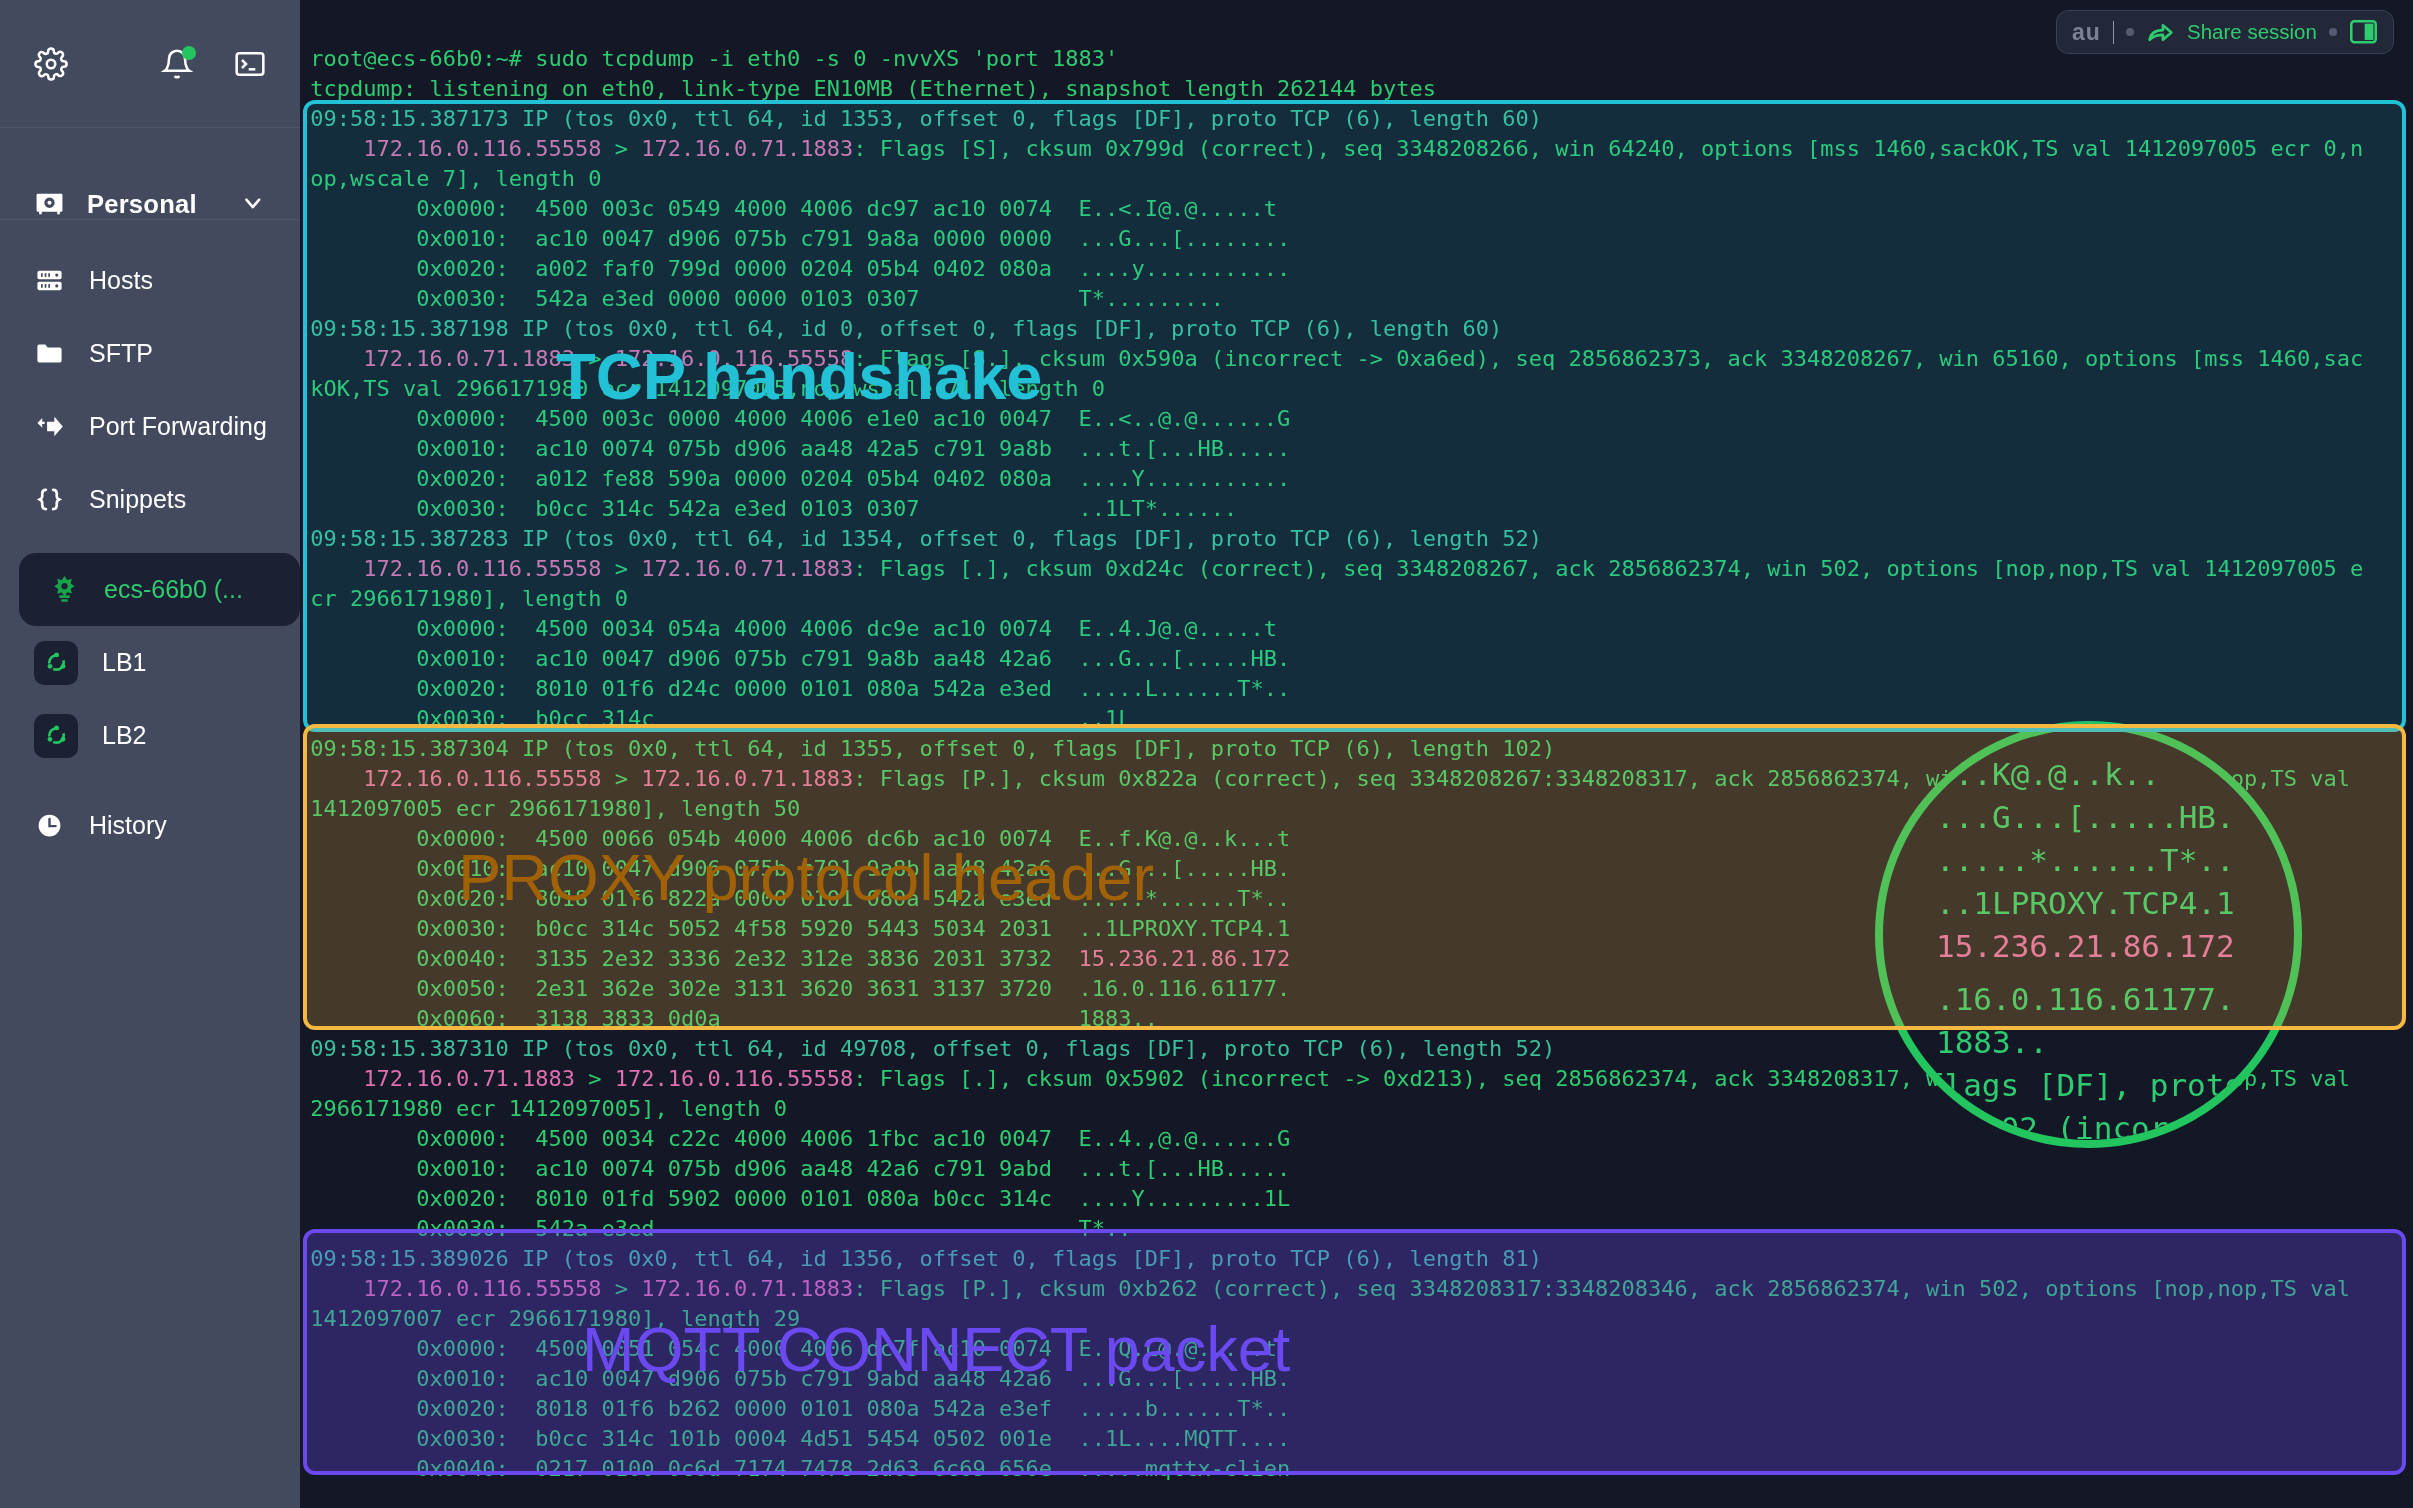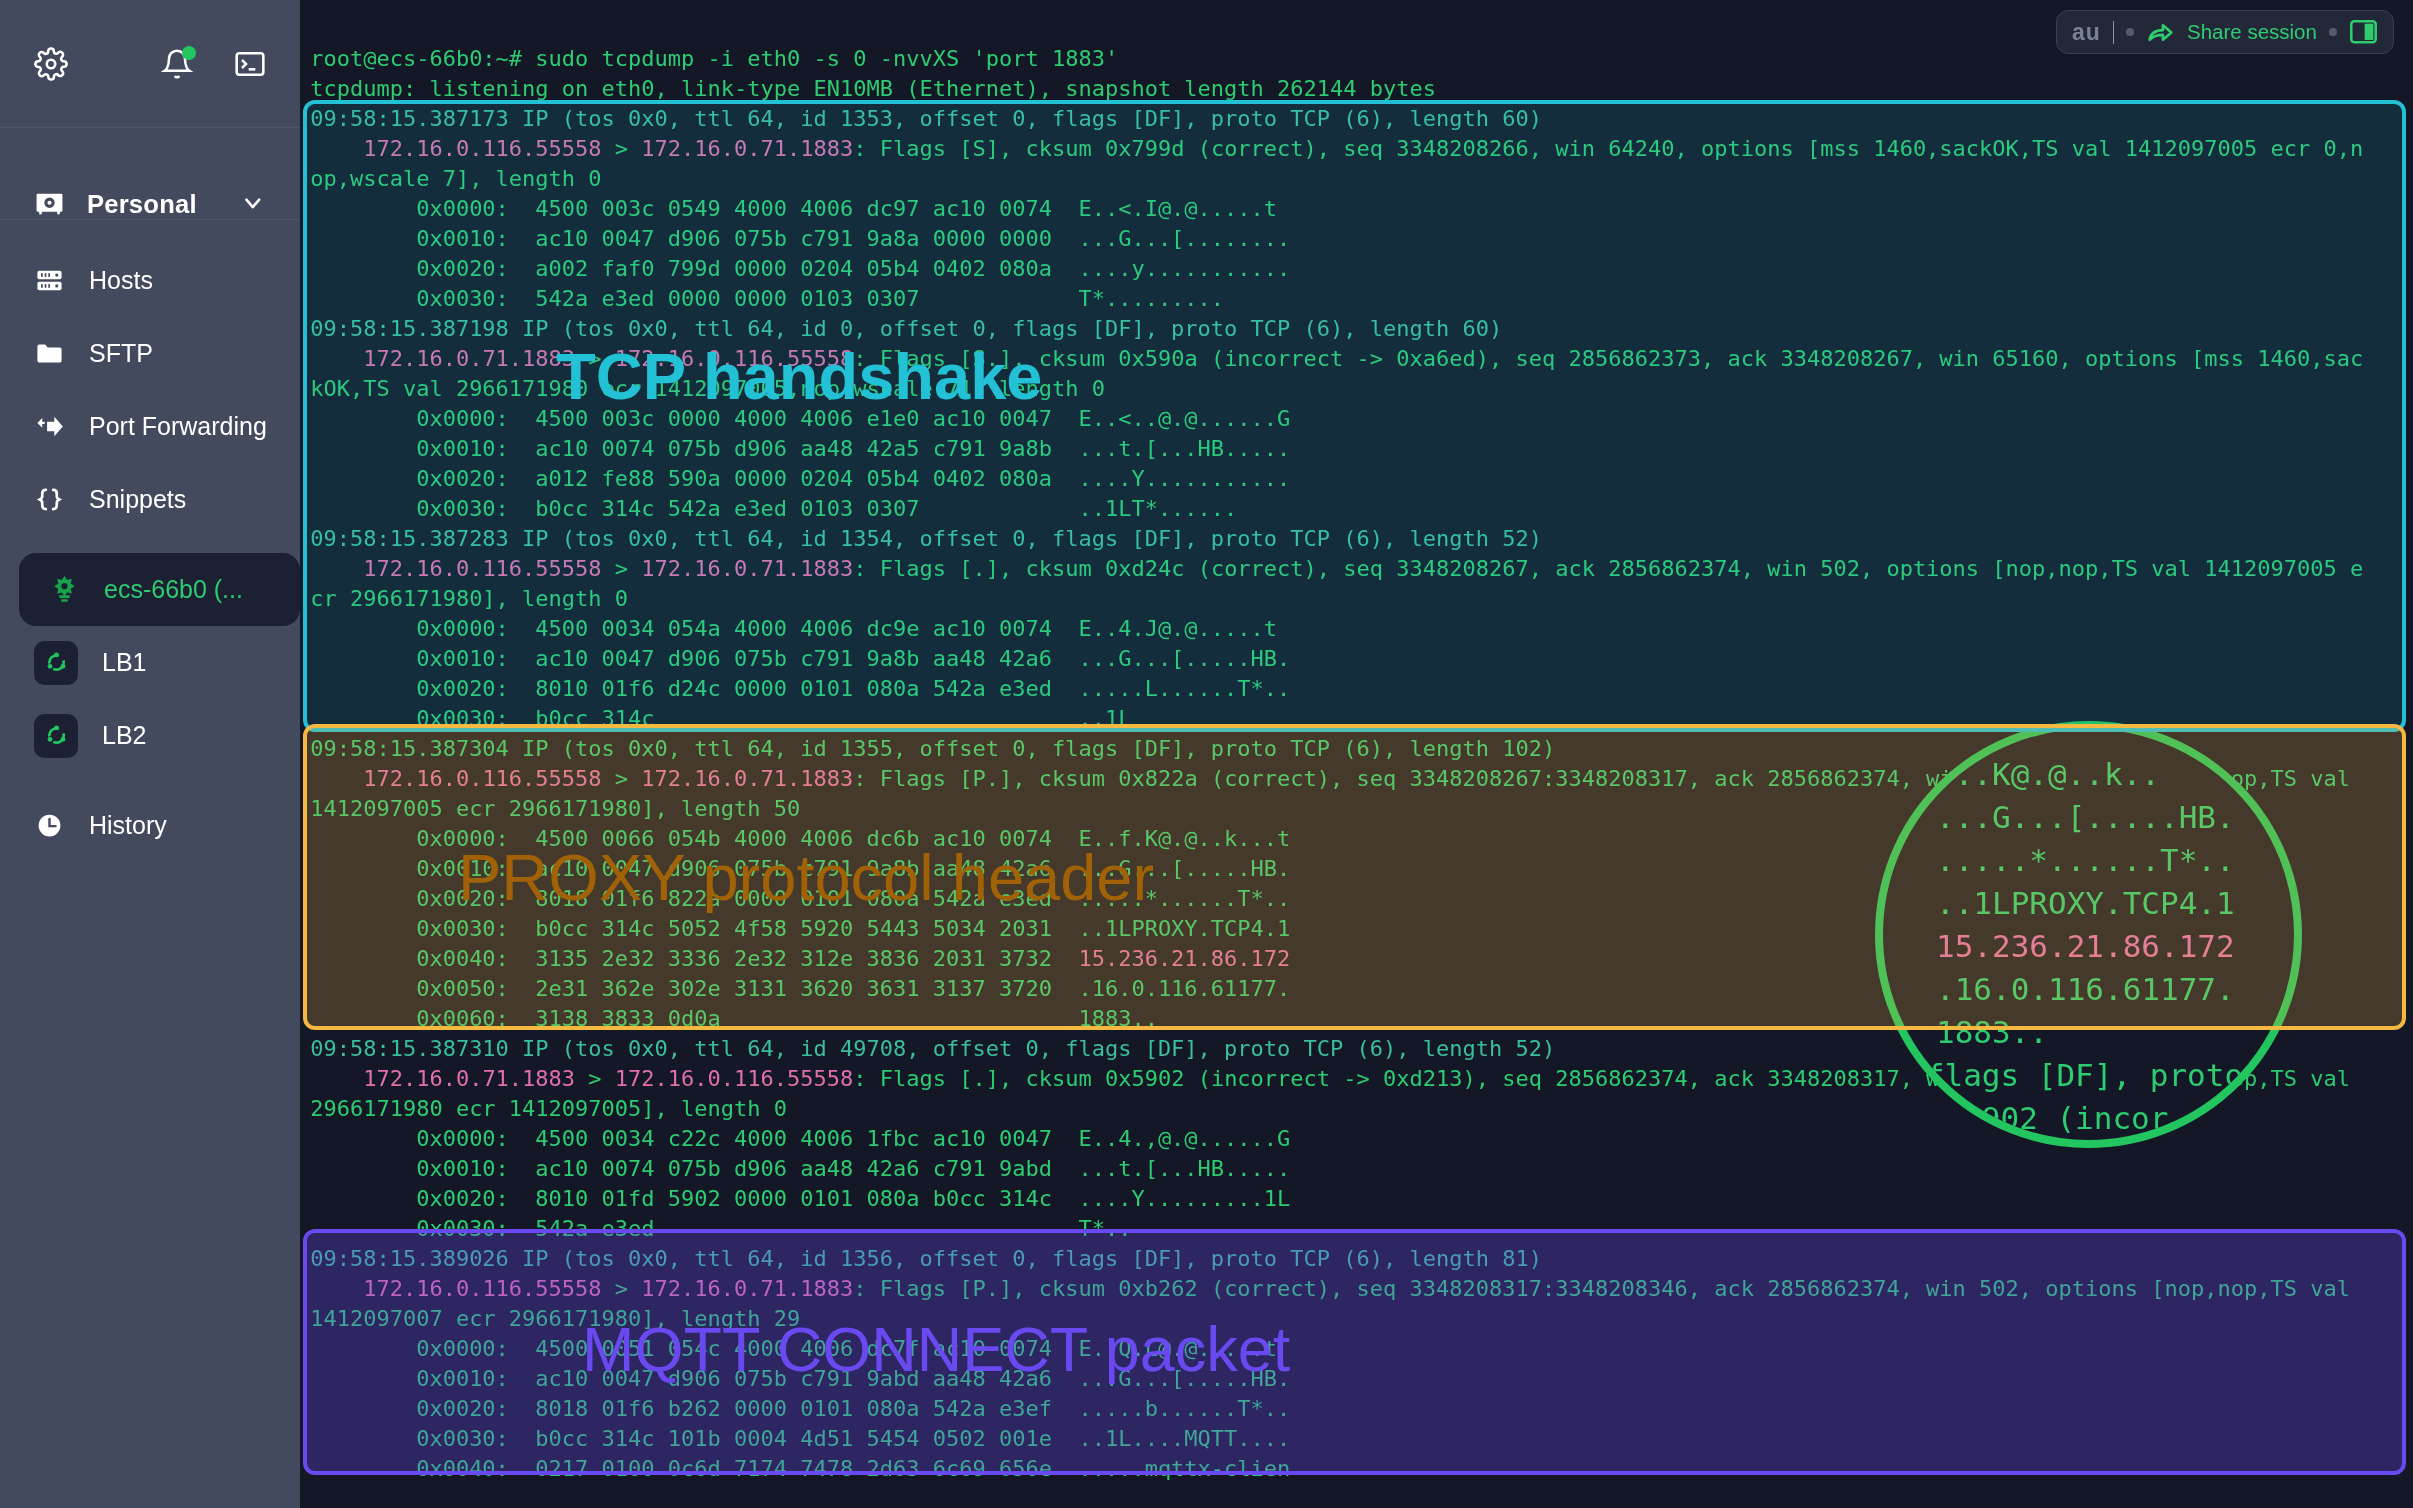--- a/index.html
+++ b/index.html
@@ -293,21 +293,21 @@
   <main id="term">
     <div class="term-lines" id="term-lines"><div class="ln"><span class="c-green">root@ecs-66b0:~# sudo tcpdump -i eth0 -s 0 -nvvXS 'port 1883'</span></div><div class="ln"><span class="c-green">tcpdump: listening on eth0, link-type EN10MB (Ethernet), snapshot length 262144 bytes</span></div><div class="ln"><span class="c-tgreen">09:58:15.387173 IP (tos 0x0, ttl 64, id 1353, offset 0, flags [DF], proto TCP (6), length 60)</span></div><div class="ln"><span class="c-green">    </span><span class="c-pink">172.16.0.116.55558</span><span class="c-green"> &gt; </span><span class="c-pink">172.16.0.71.1883</span><span class="c-green">: Flags [S], cksum 0x799d (correct), seq 3348208266, win 64240, options [mss 1460,sackOK,TS val 1412097005 ecr 0,n</span></div><div class="ln"><span class="c-green">op,wscale 7], length 0</span></div><div class="ln"><span class="c-green">        0x0000:  4500 003c 0549 4000 4006 dc97 ac10 0074  E..&lt;.I@.@.....t</span></div><div class="ln"><span class="c-green">        0x0010:  ac10 0047 d906 075b c791 9a8a 0000 0000  ...G...[........</span></div><div class="ln"><span class="c-green">        0x0020:  a002 faf0 799d 0000 0204 05b4 0402 080a  ....y...........</span></div><div class="ln"><span class="c-green">        0x0030:  542a e3ed 0000 0000 0103 0307            T*.........</span></div><div class="ln"><span class="c-tgreen">09:58:15.387198 IP (tos 0x0, ttl 64, id 0, offset 0, flags [DF], proto TCP (6), length 60)</span></div><div class="ln"><span class="c-green">    </span><span class="c-pink">172.16.0.71.1883</span><span class="c-green"> &gt; </span><span class="c-pink">172.16.0.116.55558</span><span class="c-green">: Flags [S.], cksum 0x590a (incorrect -&gt; 0xa6ed), seq 2856862373, ack 3348208267, win 65160, options [mss 1460,sac</span></div><div class="ln"><span class="c-green">kOK,TS val 2966171980 ecr 1412097005,nop,wscale 7], length 0</span></div><div class="ln"><span class="c-green">        0x0000:  4500 003c 0000 4000 4006 e1e0 ac10 0047  E..&lt;..@.@......G</span></div><div class="ln"><span class="c-green">        0x0010:  ac10 0074 075b d906 aa48 42a5 c791 9a8b  ...t.[...HB.....</span></div><div class="ln"><span class="c-green">        0x0020:  a012 fe88 590a 0000 0204 05b4 0402 080a  ....Y...........</span></div><div class="ln"><span class="c-green">        0x0030:  b0cc 314c 542a e3ed 0103 0307            ..1LT*......</span></div><div class="ln"><span class="c-tgreen">09:58:15.387283 IP (tos 0x0, ttl 64, id 1354, offset 0, flags [DF], proto TCP (6), length 52)</span></div><div class="ln"><span class="c-green">    </span><span class="c-pink">172.16.0.116.55558</span><span class="c-green"> &gt; </span><span class="c-pink">172.16.0.71.1883</span><span class="c-green">: Flags [.], cksum 0xd24c (correct), seq 3348208267, ack 2856862374, win 502, options [nop,nop,TS val 1412097005 e</span></div><div class="ln"><span class="c-green">cr 2966171980], length 0</span></div><div class="ln"><span class="c-green">        0x0000:  4500 0034 054a 4000 4006 dc9e ac10 0074  E..4.J@.@.....t</span></div><div class="ln"><span class="c-green">        0x0010:  ac10 0047 d906 075b c791 9a8b aa48 42a6  ...G...[.....HB.</span></div><div class="ln"><span class="c-green">        0x0020:  8010 01f6 d24c 0000 0101 080a 542a e3ed  .....L......T*..</span></div><div class="ln"><span class="c-green">        0x0030:  b0cc 314c                                ..1L</span></div><div class="ln"><span class="c-green">09:58:15.387304 IP (tos 0x0, ttl 64, id 1355, offset 0, flags [DF], proto TCP (6), length 102)</span></div><div class="ln"><span class="c-green">    </span><span class="c-pink">172.16.0.116.55558</span><span class="c-green"> &gt; </span><span class="c-pink">172.16.0.71.1883</span><span class="c-green">: Flags [P.], cksum 0x822a (correct), seq 3348208267:3348208317, ack 2856862374, win 502, options [nop,nop,TS val</span></div><div class="ln"><span class="c-green">1412097005 ecr 2966171980], length 50</span></div><div class="ln"><span class="c-green">        0x0000:  4500 0066 054b 4000 4006 dc6b ac10 0074  E..f.K@.@..k...t</span></div><div class="ln"><span class="c-green">        0x0010:  ac10 0047 d906 075b c791 9a8b aa48 42a6  ...G...[.....HB.</span></div><div class="ln"><span class="c-green">        0x0020:  8018 01f6 822a 0000 0101 080a 542a e3ed  .....*......T*..</span></div><div class="ln"><span class="c-green">        0x0030:  b0cc 314c 5052 4f58 5920 5443 5034 2031  ..1LPROXY.TCP4.1</span></div><div class="ln"><span class="c-green">        0x0040:  3135 2e32 3336 2e32 312e 3836 2031 3732  </span><span class="c-pink">15.236.21.86.172</span></div><div class="ln"><span class="c-green">        0x0050:  2e31 362e 302e 3131 3620 3631 3137 3720  .16.0.116.61177.</span></div><div class="ln"><span class="c-green">        0x0060:  3138 3833 0d0a                           1883..</span></div><div class="ln"><span class="c-tgreen">09:58:15.387310 IP (tos 0x0, ttl 64, id 49708, offset 0, flags [DF], proto TCP (6), length 52)</span></div><div class="ln"><span class="c-green">    </span><span class="c-pink">172.16.0.71.1883</span><span class="c-green"> &gt; </span><span class="c-pink">172.16.0.116.55558</span><span class="c-green">: Flags [.], cksum 0x5902 (incorrect -&gt; 0xd213), seq 2856862374, ack 3348208317, win 502, options [nop,nop,TS val</span></div><div class="ln"><span class="c-green">2966171980 ecr 1412097005], length 0</span></div><div class="ln"><span class="c-green">        0x0000:  4500 0034 c22c 4000 4006 1fbc ac10 0047  E..4.,@.@......G</span></div><div class="ln"><span class="c-green">        0x0010:  ac10 0074 075b d906 aa48 42a6 c791 9abd  ...t.[...HB.....</span></div><div class="ln"><span class="c-green">        0x0020:  8010 01fd 5902 0000 0101 080a b0cc 314c  ....Y.........1L</span></div><div class="ln"><span class="c-green">        0x0030:  542a e3ed                                T*..</span></div><div class="ln"><span class="c-tgreen">09:58:15.389026 IP (tos 0x0, ttl 64, id 1356, offset 0, flags [DF], proto TCP (6), length 81)</span></div><div class="ln"><span class="c-green">    </span><span class="c-pink">172.16.0.116.55558</span><span class="c-green"> &gt; </span><span class="c-pink">172.16.0.71.1883</span><span class="c-green">: Flags [P.], cksum 0xb262 (correct), seq 3348208317:3348208346, ack 2856862374, win 502, options [nop,nop,TS val</span></div><div class="ln"><span class="c-green">1412097007 ecr 2966171980], length 29</span></div><div class="ln"><span class="c-green">        0x0000:  4500 0051 054c 4000 4006 dc7f ac10 0074  E..Q.L@.@.....t</span></div><div class="ln"><span class="c-green">        0x0010:  ac10 0047 d906 075b c791 9abd aa48 42a6  ...G...[.....HB.</span></div><div class="ln"><span class="c-green">        0x0020:  8018 01f6 b262 0000 0101 080a 542a e3ef  .....b......T*..</span></div><div class="ln"><span class="c-green">        0x0030:  b0cc 314c 101b 0004 4d51 5454 0502 001e  ..1L....MQTT....</span></div><div class="ln"><span class="c-green">        0x0040:  0217 0100 0c6d 7174 7478 2d63 6c69 656e  .....mqttx-clien</span></div></div>
 
     <div id="mag" style="width: 427px; height: 427px; left: 1575px; top: 721px;">
         <div style="position: absolute; left: 53px; top: 24px; width: 341px;">
           <div class="mline c-green" style="font-size: 31px; line-height: 43px;">...K@.@..k..</div>
           <div class="mline c-green" style="font-size: 31px; line-height: 43px;">...G...[.....HB.</div>
           <div class="mline c-green" style="font-size: 31px; line-height: 43px;">.....*......T*..</div>
           <div class="mline c-green" style="font-size: 31px; line-height: 43px;">..1LPROXY.TCP4.1</div>
           <div class="mline c-pink" style="font-size: 31px; line-height: 43px;">15.236.21.86.172</div>
-          <div class="mline c-green" style="font-size: 31px; line-height: 43px;">.16.0.116.61177.</div>
+          <div class="mline c-green" style="font-size: 31px; line-height: 43px; margin-top: 10px;">.16.0.116.61177.</div>
           <div class="mline c-green" style="font-size: 31px; line-height: 43px;">1883..</div>
           <div class="mline c-green" style="font-size: 31px; line-height: 43px; margin-left: -10.2px;">flags [DF], proto</div>
           <div class="mline c-green" style="font-size: 31px; line-height: 43px; margin-left: -10.2px;">0x5902 (incor</div>
         </div>
       </div>
   <div class="hl" style="top: 100px; height: 632px; width: 2103px; border-color: rgb(34, 193, 214); background: rgba(34, 193, 214, 0.13);"></div>
       <div class="annot" style="color: rgb(34, 193, 214); font-size: 65px; left: 256px; top: 339px; font-weight: bold;">TCP handshake</div>
       <div class="hl" style="top: 724px; height: 306px; width: 2103px; border-color: rgb(245, 184, 65); background: rgba(245, 184, 65, 0.22);"></div>
       <div class="annot" style="color: #a16207; font-size: 65px; left: 158px; top: 840px;">PROXY protocol header</div>
       <div class="hl" style="top: 1229px; height: 246px; width: 2103px; border-color: rgb(106, 74, 240); background: rgba(106, 74, 240, 0.3);"></div>

